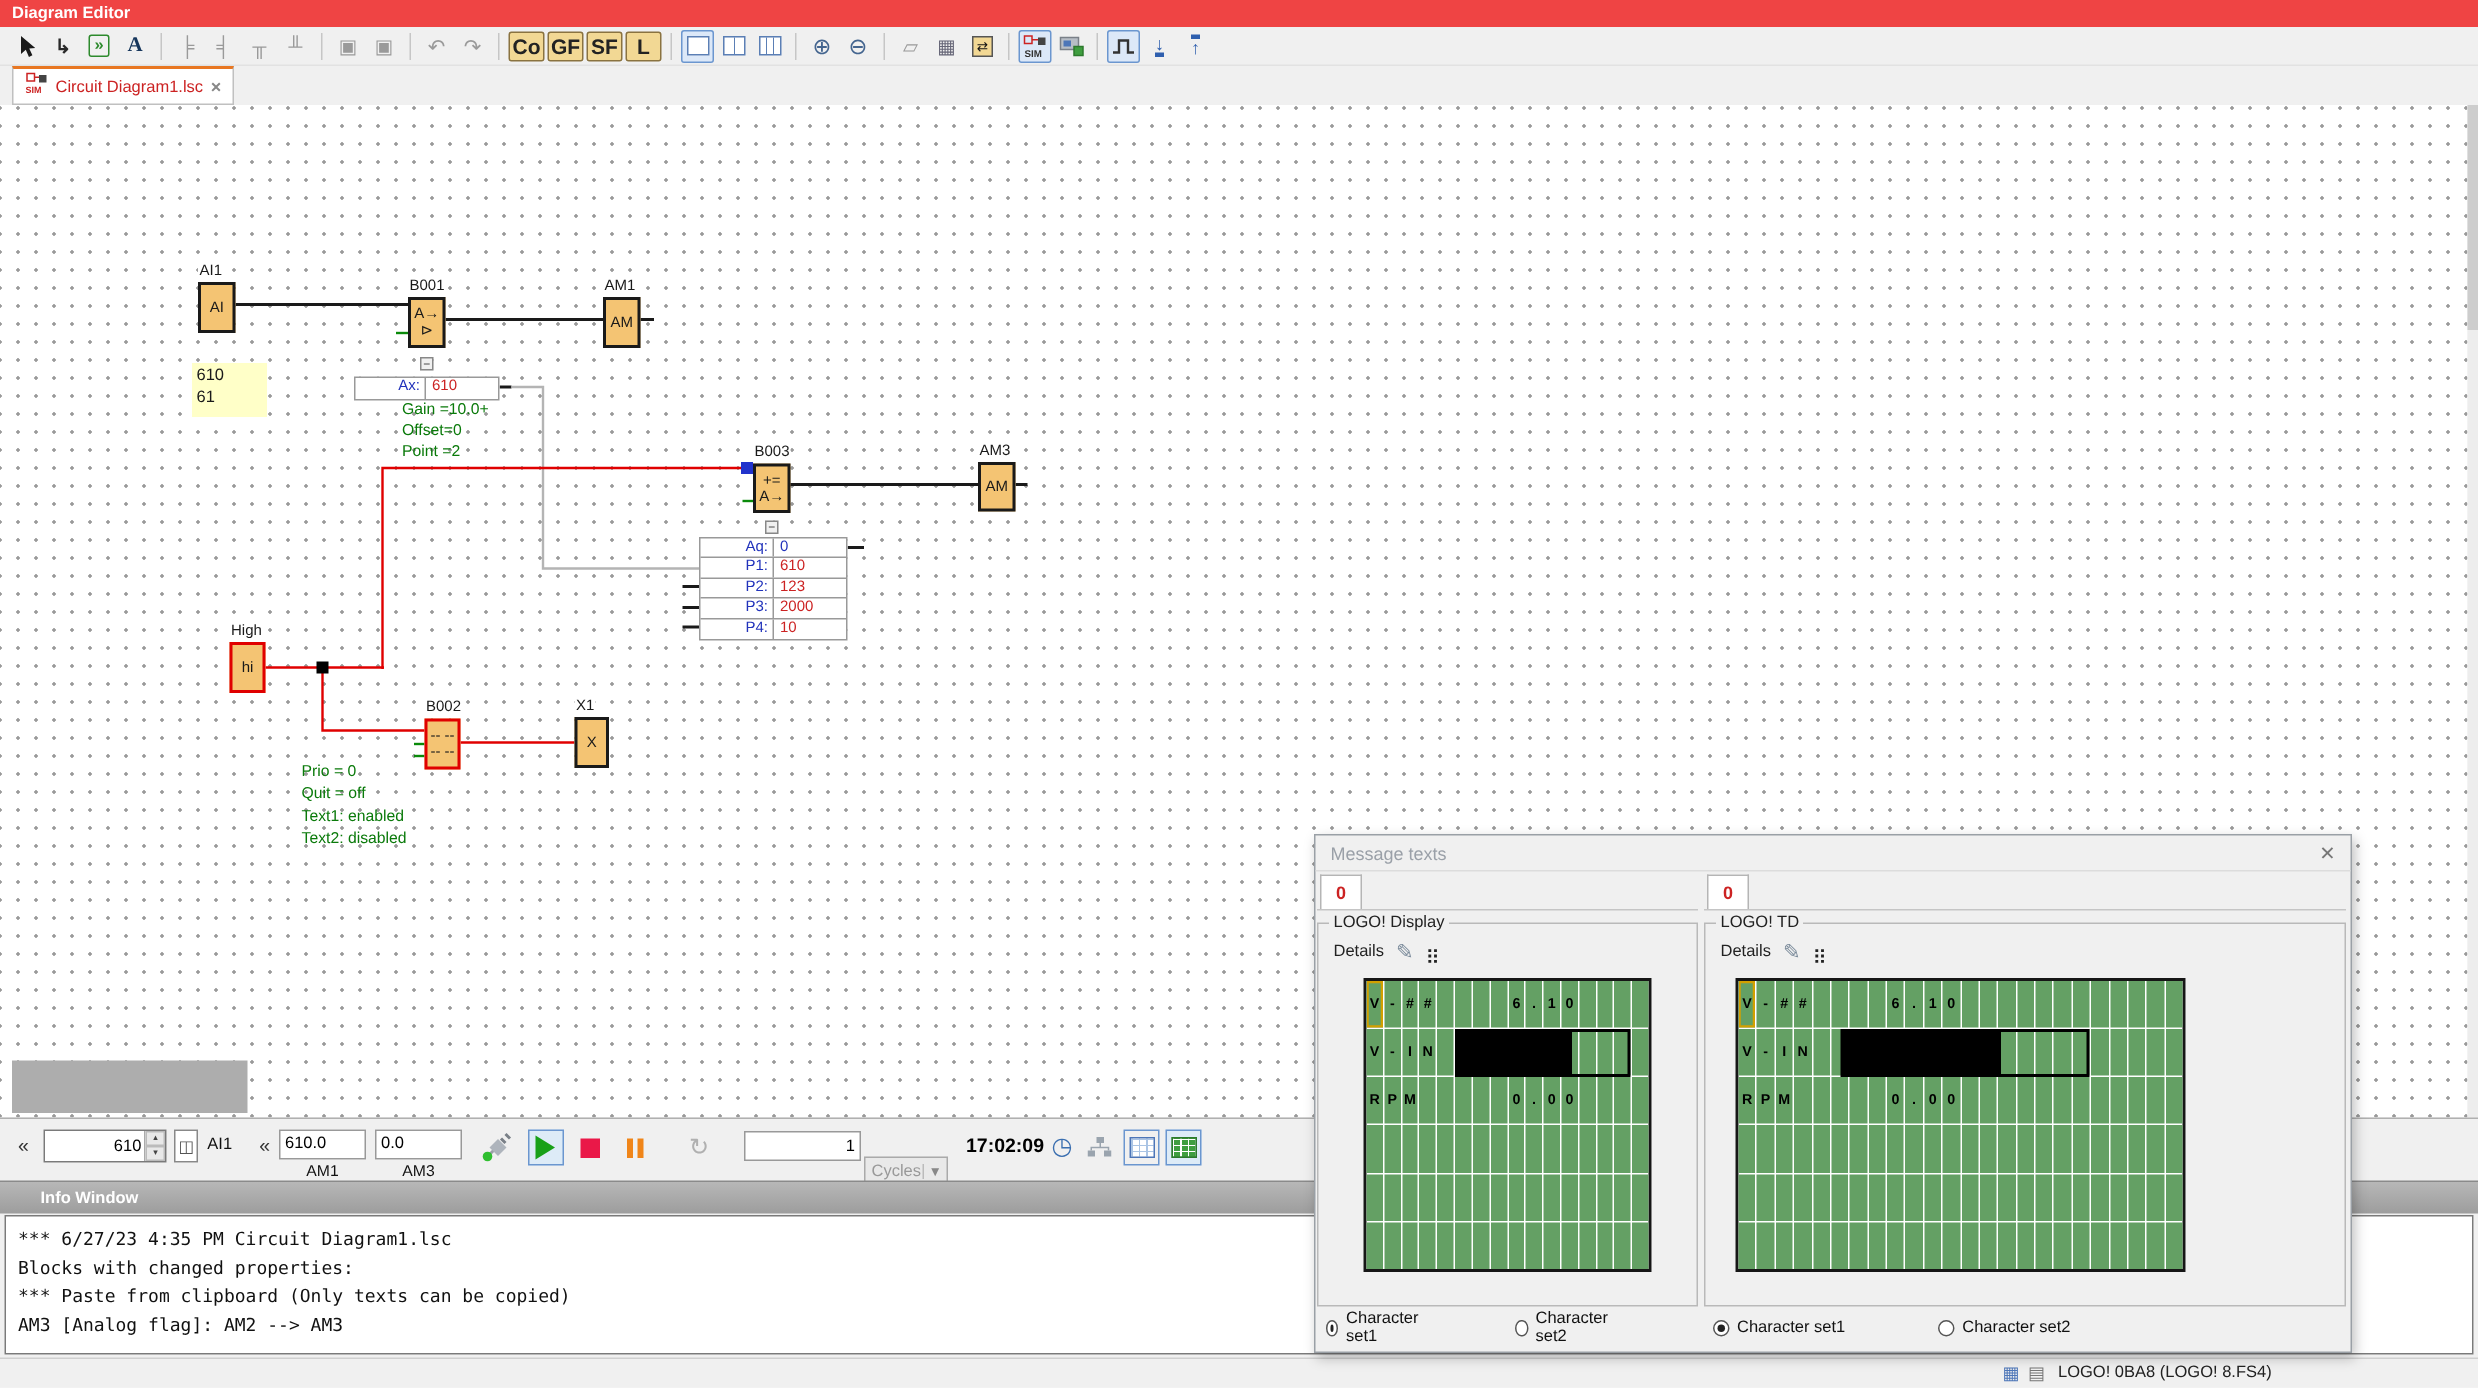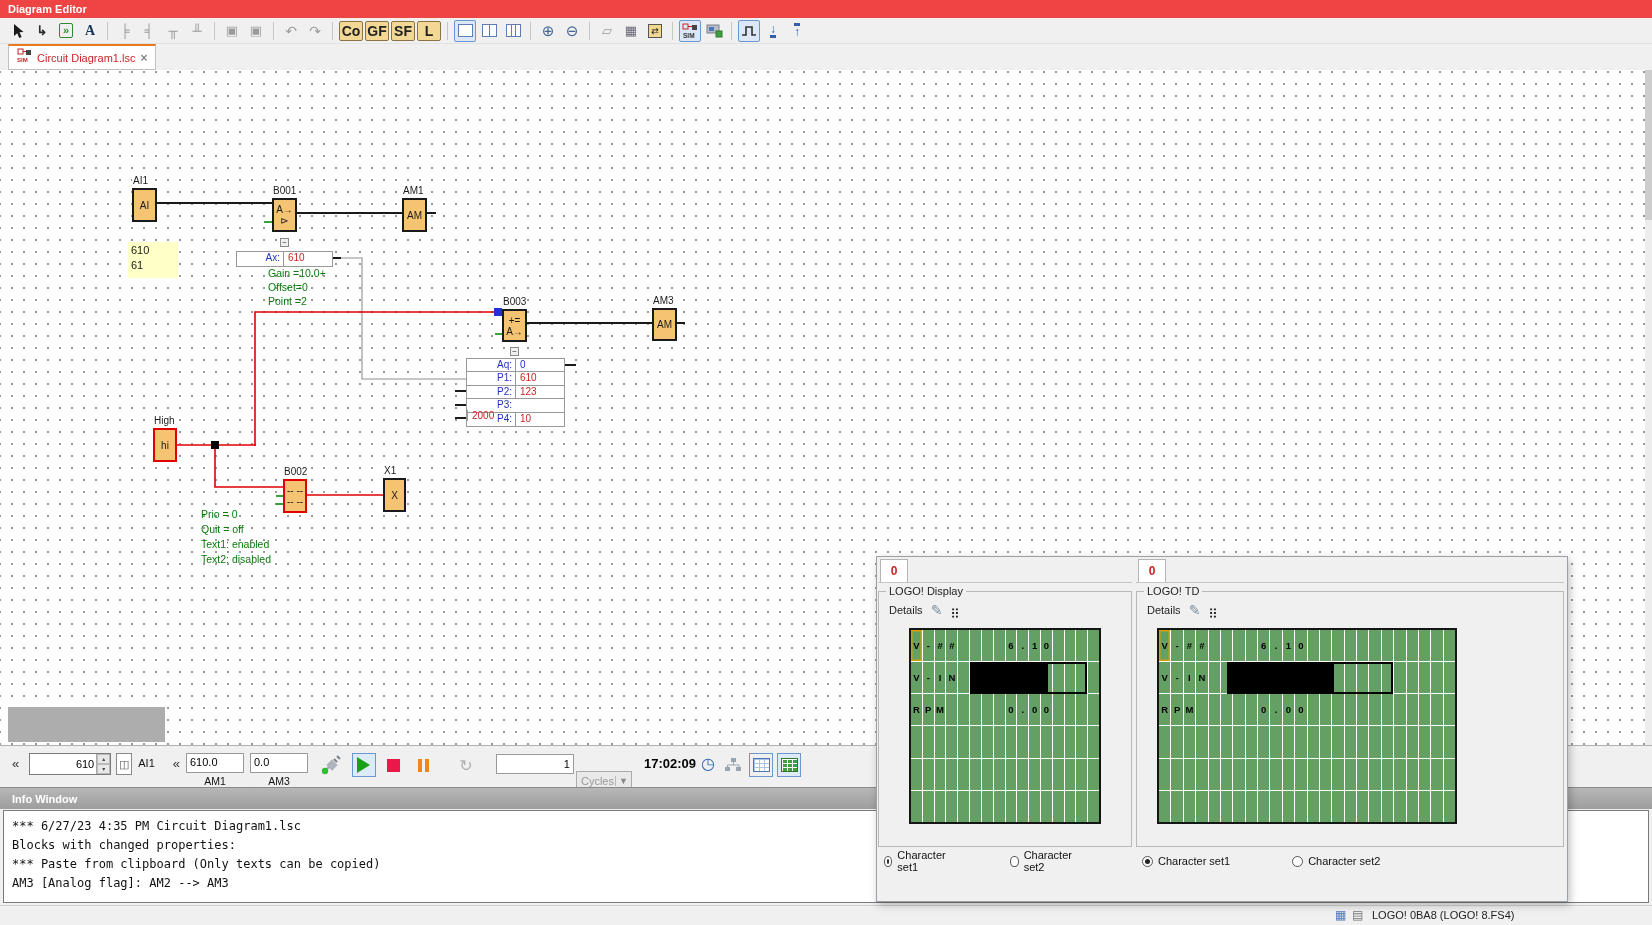--- a/index.html
+++ b/index.html
@@ -98,21 +98,21 @@
   .icon-ggrid { width:17px; height:14px; border:1px solid #2d7a2d; background:
     repeating-linear-gradient(to right,#fff 0 1px,transparent 1px 5px),
     repeating-linear-gradient(to bottom,#fff 0 1px,transparent 1px 4px),#3f9e3f; display:inline-block; }
   .mini { width:24px; height:24px; display:flex; align-items:center; justify-content:center;
     border:1px solid transparent; background:transparent; }
   .mini.active { border-color:#6b96cf; background:#ddebf7; }
 
   
   .infoheader { position:absolute; left:0; top:787px; width:1652px; height:22px;
     background:linear-gradient(#b7b7b7,#9d9d9d); color:#fff; font-size:11px; font-weight:bold;
-    line-height:22px; padding-left:12px; border-top:1px solid #8a8a8a; }
+    line-height:22px; padding-left:27px; border-top:1px solid #8a8a8a; }
   .infobody { position:absolute; left:3px; top:810px; width:1646px; height:93px; background:#fff;
     border:1px solid #7a7a7a; padding:6px 0 0 8px; }
   .mono { font-family:"DejaVu Sans Mono",monospace; font-size:12px; color:#111; line-height:19px; white-space:pre; }
 
   
   .statusbar { position:absolute; left:0; top:905px; width:1652px; height:20px; background:#f0f0f0;
     border-top:1px solid #cfcfcf; font-size:11px; color:#222; }
   .statusbar .sic1 { position:absolute; left:1335px; top:2px; color:#4d76b8; font-size:12px; }
   .statusbar .sic2 { position:absolute; left:1352px; top:2px; color:#777; font-size:12px; }
   .statusbar .sdev { position:absolute; left:1372px; top:3px; }
@@ -349,21 +349,21 @@
         <span class="pval blue">0</span>
       </div>
       <div class="prow" style="height: 13.4px;">
         <span class="plabel" style="width: 48px;">P1:</span>
         <span class="pval red">610</span>
       </div>
       <div class="prow" style="height: 13.4px;">
         <span class="plabel" style="width: 48px;">P2:</span>
         <span class="pval red">123</span>
       </div>
-      <div class="prow" style="height: 13.4px; flex-direction: column;">
+      <div class="prow" style="height: 13.4px;">
         <span class="plabel" style="width: 48px;">P3:</span>
         <span class="pval red">2000</span>
       </div>
       <div class="prow" style="height: 13.4px;">
         <span class="plabel" style="width: 48px;">P4:</span>
         <span class="pval red">10</span>
       </div>
     </div>
     <div class="ann" style="left: 268px; top: 196px; line-height: 14px;">
       <div>Gain =10.0+</div>
@@ -453,20 +453,24 @@
     <div class="mono">AM3 [Analog flag]: AM2 --&gt; AM3</div>
   </div>
 
 <div class="statusbar">
   <span class="sic1">▦</span>
   <span class="sic2">▤</span>
   <span class="sdev">LOGO! 0BA8 (LOGO! 8.FS4)</span>
 </div>
 
 <div class="dialog">
+  <div class="dlg-title">
+    <span class="t">Message texts</span>
+    <span class="dlg-close">✕</span>
+  </div>
   <div class="dlg-body" id="dlg-panels">
       <div class="mt-panel" style="width: 254px;">
         <div class="mt-tabstrip">
           <div class="mt-tab">0</div>
         </div>
         <div class="mt-group">
           <div class="mt-group-label">LOGO! Display</div>
           <div class="mt-details">
             <span>Details</span>
             <span class="edit">✎</span>

